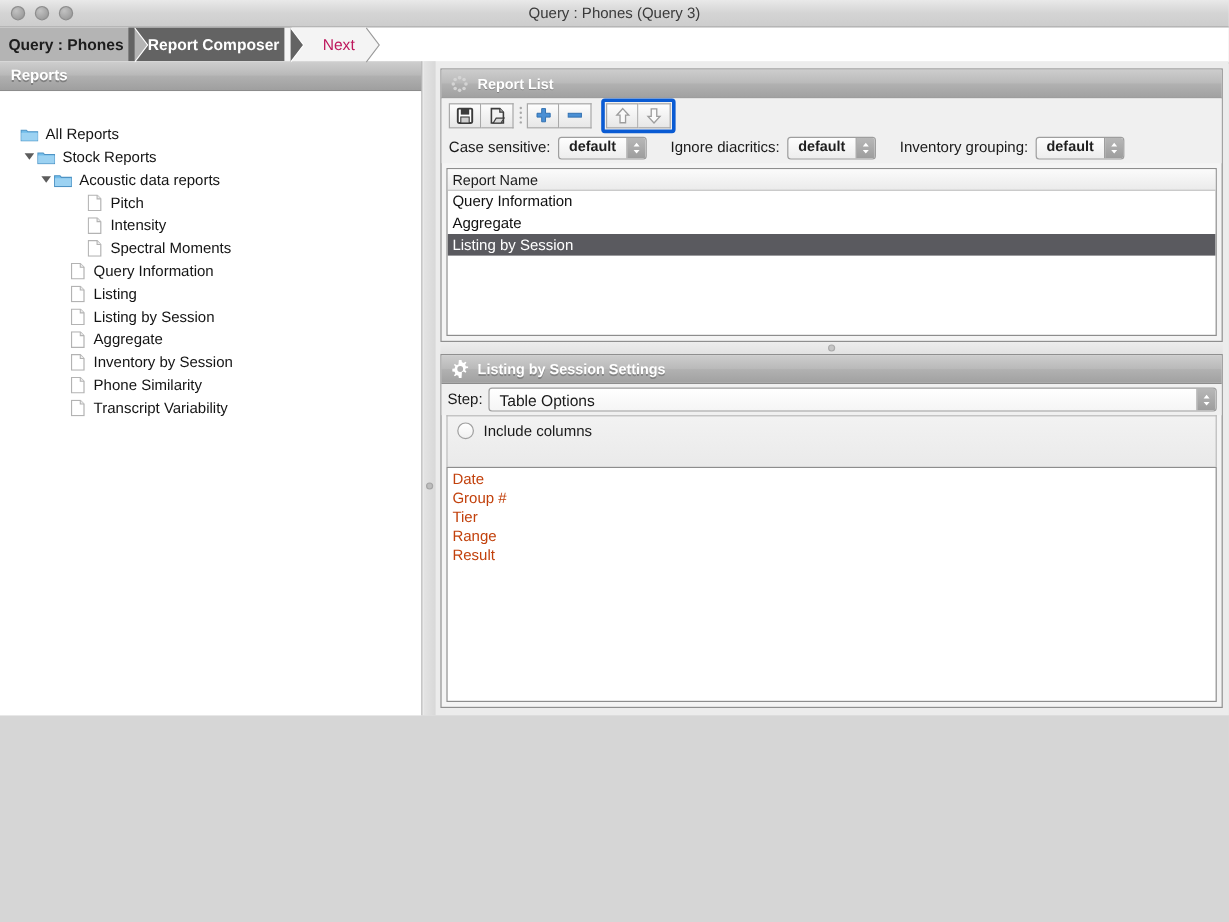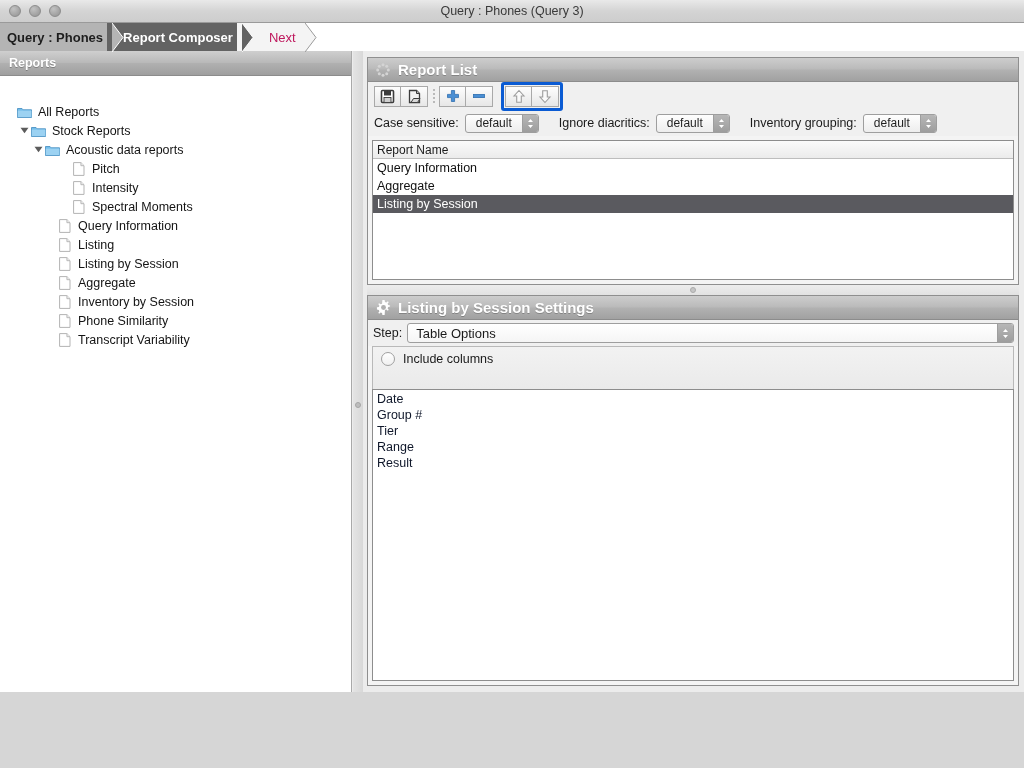--- a/index.html
+++ b/index.html
@@ -6,21 +6,21 @@
     margin: 0; padding: 0;
     width: 1024px; height: 768px;
     overflow: hidden;
     font-family: "DejaVu Sans", sans-serif;
     font-size: 12px;
     color: #1a1a1a;
     background: #d6d6d6;
   }
   .app {
     position: relative;
-    width: 1024px; height: 692px;
+    width: 1024px; height: 596px;
     box-sizing: border-box;
     background: #ececec;
   }
 
   
   .titlebar {
     position: relative;
     height: 22px;
     background: linear-gradient(to bottom, #e9e9e9 0%, #d4d4d4 50%, #cdcdcd 100%);
     border-bottom: 1px solid #9a9a9a;
@@ -133,21 +133,21 @@
   }
   #report-list-panel { top: 6px; height: 228px; }
   #settings-panel { top: 244px; bottom: 6px; }
 
   .rpanel-head {
     height: 23px;
     background: linear-gradient(to bottom, #cdcdcd 0%, #bababa 48%, #b1b1b1 52%, #a1a1a1 100%);
     border-bottom: 1px solid #8c8c8c;
     display: flex; align-items: center;
     padding-left: 7px;
-    color: #fff; font-weight: bold; font-size: 15px;
+    color: #fff; font-weight: bold; font-size: 12px;
     text-shadow: 0 1px 0 rgba(0,0,0,0.22);
     font-family: "Liberation Sans", sans-serif;
   }
   .head-icon { width: 16px; height: 16px; margin-right: 7px; display: flex; align-items:center; justify-content:center;}
 
   
   .toolbar {
     height: 28px;
     display: flex; align-items: center;
     padding-left: 6px;
@@ -181,23 +181,24 @@
     padding-left: 6px; gap: 6px;
     font-size: 12.5px;
     font-family: "Liberation Sans", sans-serif;
     background: #f0f0f0;
   }
   .combo {
     height: 19px;
     border: 1px solid #9e9e9e;
     border-radius: 3px;
     background: linear-gradient(to bottom,#fefefe,#ededed);
-    display: inline-flex; align-items: center;
+    display: inline-flex; align-items: flex-start;
     box-sizing: border-box;
     overflow: hidden;
+    font-weight: bold;
   }
   .combo .cval {
     padding: 0 7px; font-size: 12px; color: #1f1f1f; white-space: nowrap;
     flex: 1; text-align: center;
   }
   .combo .carr {
     width: 15px; align-self: stretch;
     background: linear-gradient(to bottom,#b7b7b7,#9d9d9d);
     border-left: 1px solid #9e9e9e;
     display: flex; align-items: center; justify-content: center;
@@ -281,21 +282,21 @@
   .col-list {
     position: absolute; left: 4px; right: 4px; top: 93px; bottom: 4px;
     border: 1px solid #8d8d8d;
     background: #ffffff;
     box-sizing: border-box;
     overflow: hidden;
     padding-top: 1px;
   }
   .col-row {
     height: 16px; padding-left: 4px;
-    font-size: 12.5px; color: #0f172a;
+    font-size: 12.5px; color: #c2410c;
     font-family: "Liberation Sans", sans-serif;
     display:flex; align-items:center;
   }
 </style>
 </head>
 <body>
 
 <div class="app">
 
   <div class="titlebar">

